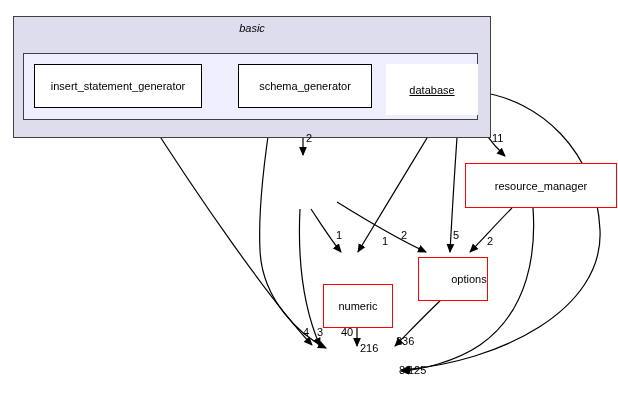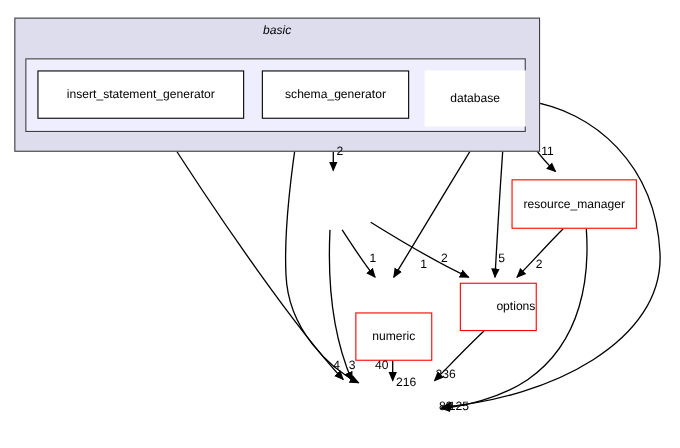--- a/index.html
+++ b/index.html
@@ -58,34 +58,34 @@
 
       <path d="M479,92 C540,100 596,150 600,230 C604,310 500,362 402,370"></path>
     </g>
   </svg>
 
   <div class="cluster-outer" style="left:13px;top:16px;width:478px;height:122px;"></div>
   <div class="cluster-title" style="left:13px;top:22px;width:478px;text-align:center;font-style:italic;">basic</div>
 
   <div class="cluster-inner" style="left:23px;top:53px;width:455px;height:67px;"></div>
 
-  <div class="node black" style="left:34px;top:64px;width:188px;height:44px;">
+  <div class="node black" style="left:34px;top:64px;width:168px;height:44px;">
     <span>insert_statement_generator</span>
   </div>
 
   <div class="node black" style="left:238px;top:64px;width:134px;height:44px;">
     <span>schema_generator</span>
   </div>
 
-  <div class="node" style="left:386px;top:64px;width:92px;height:51px;">
+  <div class="node" style="left:386px;top:64px;width:92px;height:51px;text-decoration:underline;">
     <span>database</span>
   </div>
 
 
-  <div class="node red" style="left:465px;top:163px;width:114px;height:45px;">
+  <div class="node red" style="left:465px;top:163px;width:152px;height:45px;">
     <span>resource_manager</span>
   </div>
 
   <div class="node red" style="left:323px;top:257px;width:70px;height:44px;margin-top:27px;">
     <span>numeric</span>
   </div>
 
   <div class="node red" style="left:418px;top:257px;width:70px;height:44px;padding-left:32px;">
     <span>options</span>
   </div>

